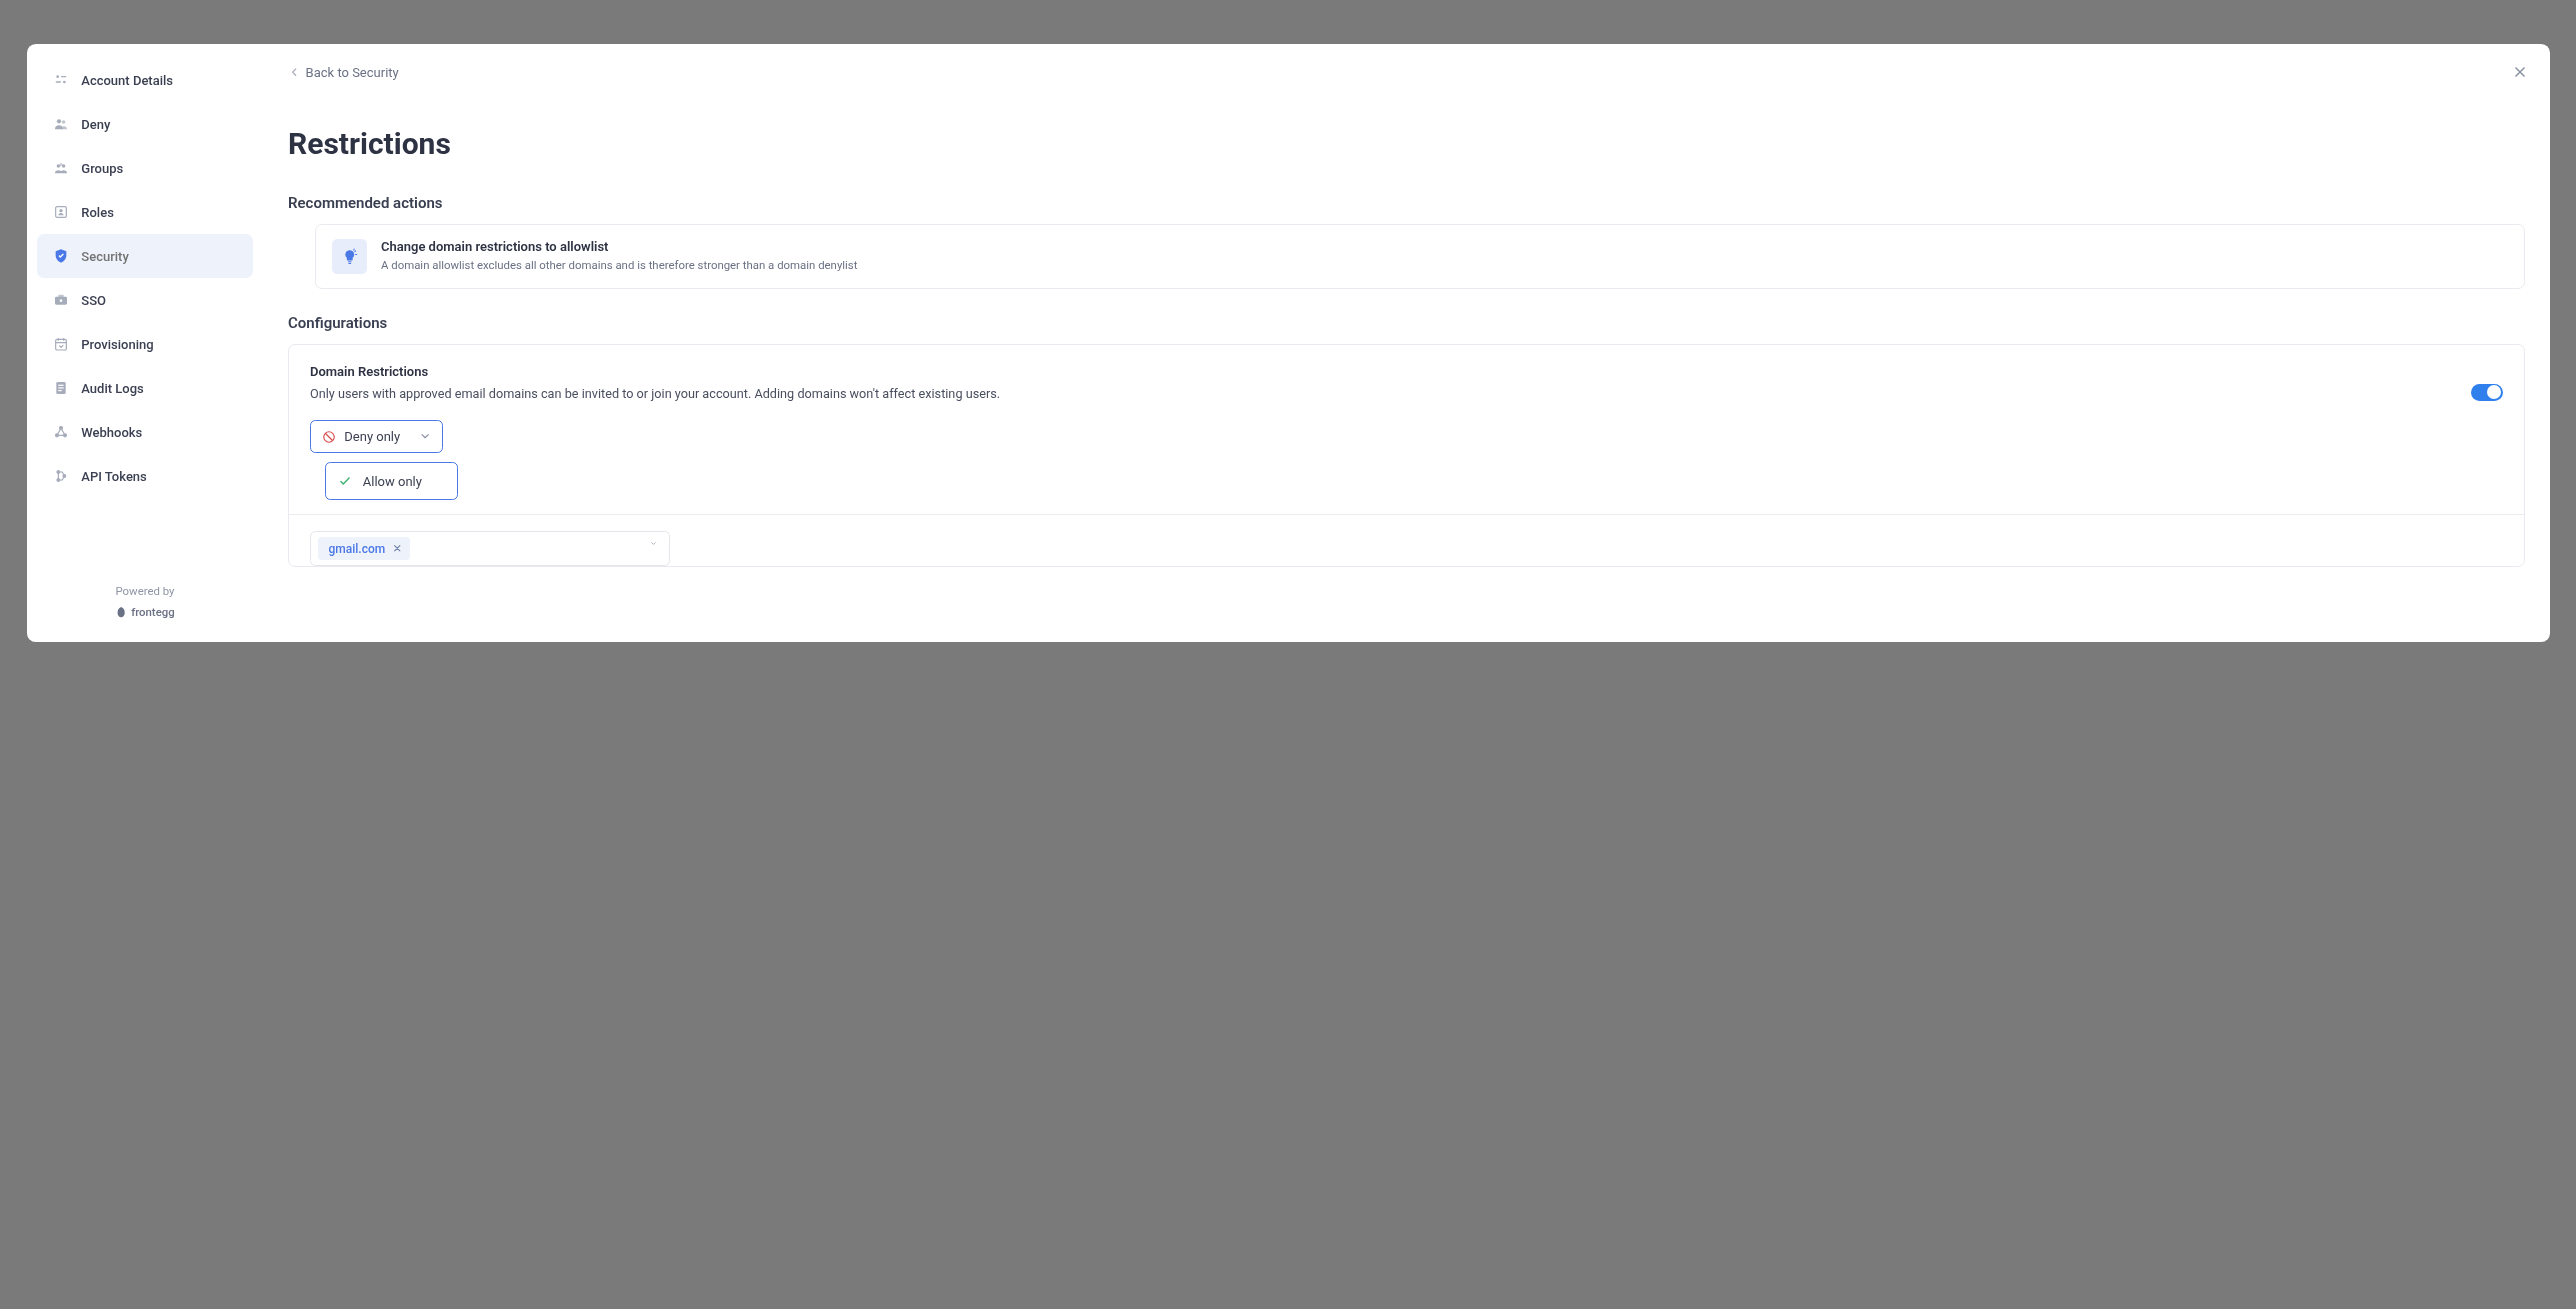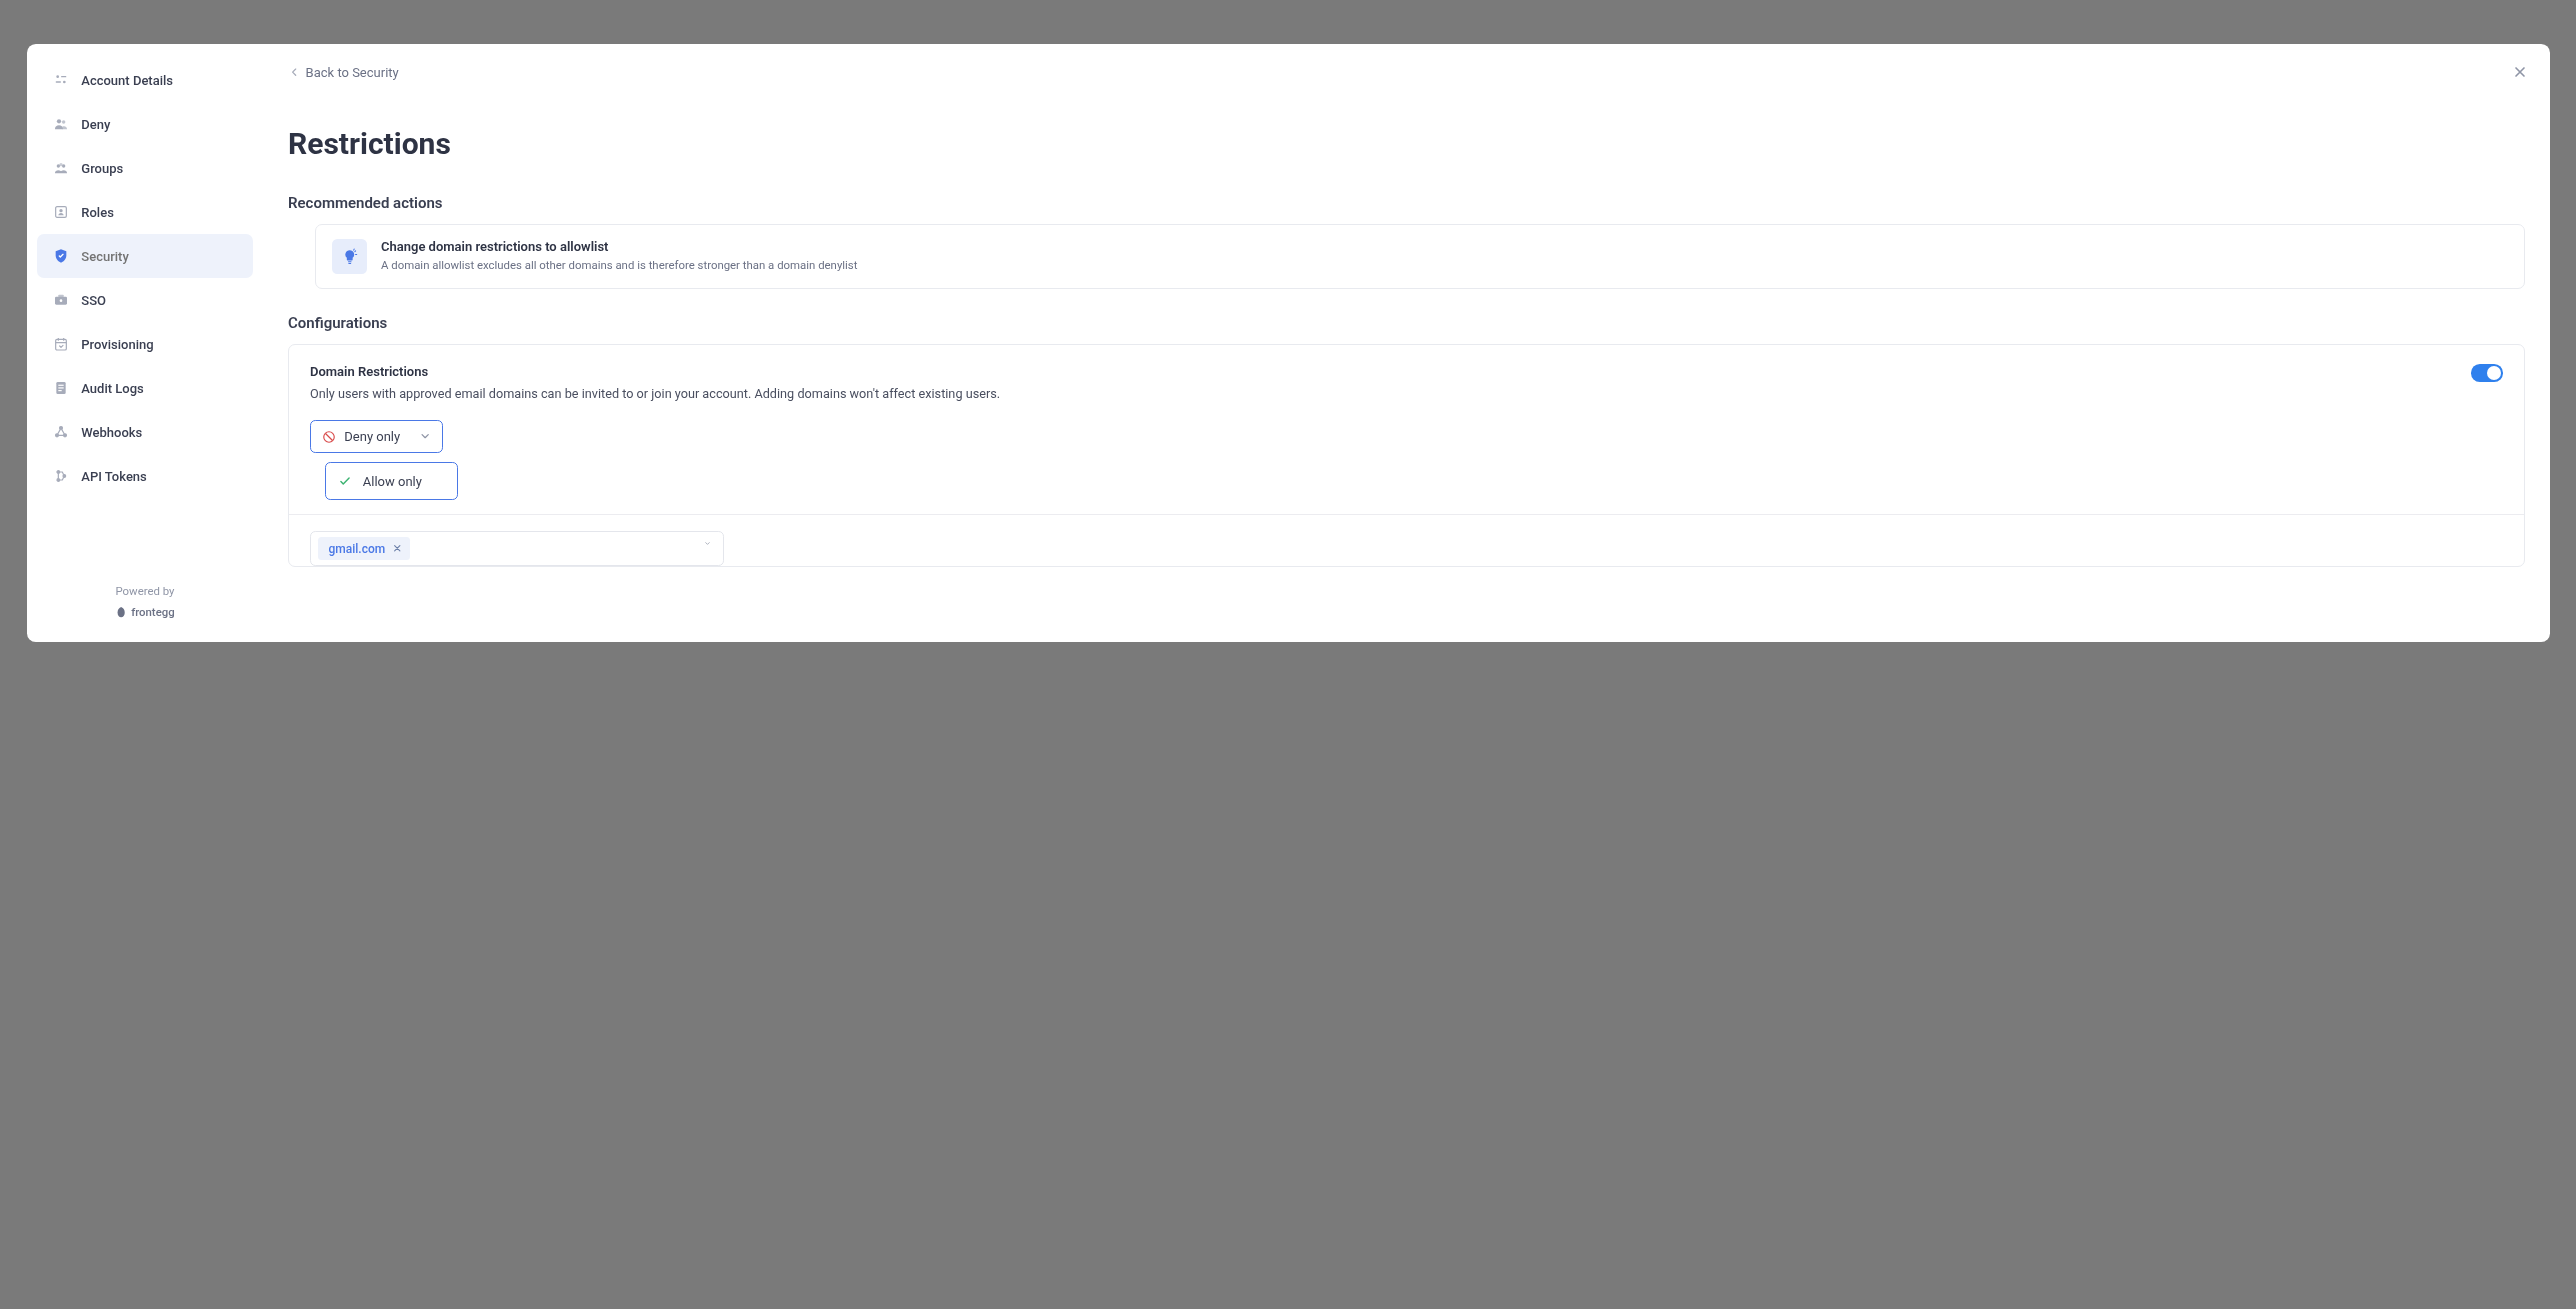--- a/index.html
+++ b/index.html
@@ -114,21 +114,21 @@
   .recommend-icon{
     width:35px;height:35px;border-radius:5.3px;background:#e7edfb;
     display:flex;align-items:center;justify-content:center;color:#4a78e6;flex-shrink:0;
   }
   .recommend-title{font-size:13px;font-weight:600;color:#2e3344;margin-bottom:3.5px;}
   .recommend-desc{font-size:11.4px;color:#6b7185;}
   .config-card{
     border:0.9px solid #e8eaef;border-radius:7px;
     padding:19px 21px 0 21px;margin-top:0;
   }
-  .config-header{display:flex;justify-content:space-between;align-items:flex-start;gap:6px;}
+  .config-header{display:flex;justify-content:space-between;align-items:flex-end;gap:6px;}
   .config-label{font-size:13px;font-weight:600;color:#2e3344;margin-bottom:7px;}
   .config-desc{font-size:12.7px;color:#4a4f60;}
   .toggle{
     width:32px;height:17.5px;border-radius:8.8px;background:#2f80ed;position:relative;flex-shrink:0;cursor:pointer;
   }
   .toggle::after{
     content:"";position:absolute;width:14px;height:14px;background:#fff;border-radius:50%;
     top:1.8px;right:1.8px;
   }
   .select-row{margin-top:19px;position:relative;display:flex;}
@@ -146,21 +146,21 @@
     min-width:133px;z-index:5;
   }
   .dropdown-item{
     display:flex;align-items:center;gap:10.5px;padding:10.5px 12.3px;cursor:pointer;font-size:13px;color:#3a3f51;
   }
   .dropdown-item .check{color:#3cb371;width:14px;height:14px;display:flex;align-items:center;justify-content:center;}
   .divider{height:0.9px;background:#ececf0;margin:61px -21px 16px -21px;}
   .multiselect{
     border:0.9px solid #e4e6ec;border-radius:5.3px;
     padding:5.3px 7px;display:flex;gap:7px;min-height:35px;
-    width:414px;max-width:100%;
+    width:360px;max-width:100%;
   }
   .chip{
     display:inline-flex;align-items:center;gap:7px;
     background:#eef2fb;color:#4a78e6;border-radius:3.5px;
     padding:4.4px 7px 4.4px 10.5px;font-size:12px;font-weight:500;
   }
   .chip .x{color:#6b7fa8;cursor:pointer;width:10.5px;height:10.5px;display:flex;align-items:center;justify-content:center;}
   .multiselect .chev{margin-left:auto;color:#8f95a6;width:12.3px;height:12.3px;display:flex;align-items:center;justify-content:center;padding-right:5.3px;}
 </style>
 </head>

